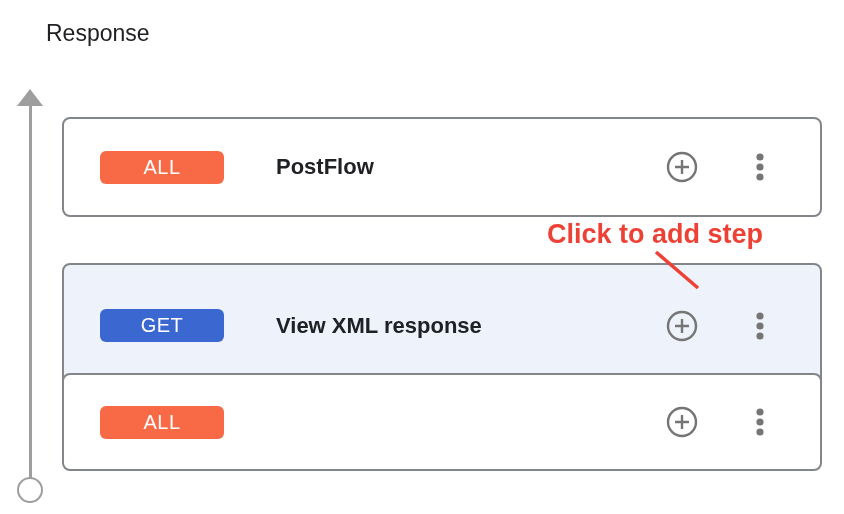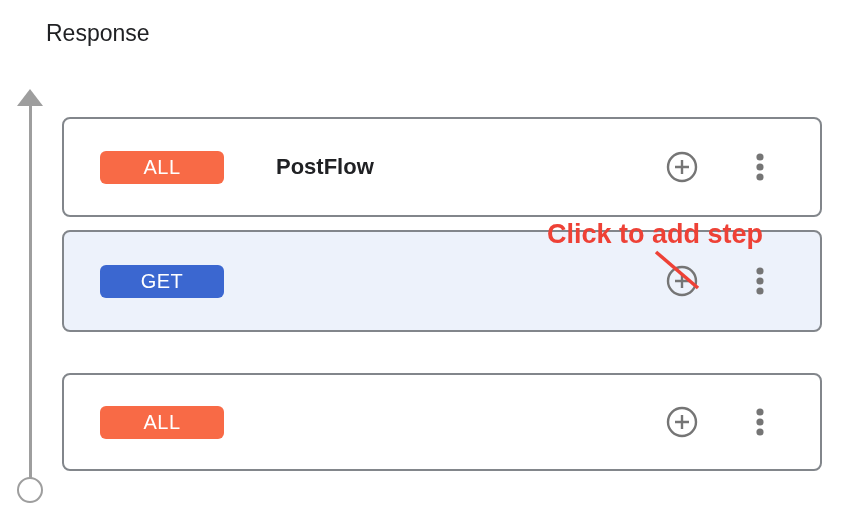--- a/index.html
+++ b/index.html
@@ -50,21 +50,21 @@
     background:#fff;
     border:2px solid var(--card-border);
     border-radius:8px;
     display:flex;align-items:center;
     padding:0 48px 0 36px;
     cursor:pointer;
     gap:28px;
   }
   .card.selected{background:var(--selected-card-bg);}
   .card-1{top:117px;height:100px;}
-  .card-2{top:230px;height:102px;}
+  .card-2{top:263px;height:125px;}
   .card-3{top:373px;height:98px;}
   .badge{
     width:124px;height:33px;border-radius:6px;
     display:flex;align-items:center;justify-content:center;
     color:#fff;font-size:20px;font-weight:400;letter-spacing:.5px;
     flex:0 0 auto;
   }
   .badge[data-badge="ALL"]{background:var(--badge-all);}
   .badge[data-badge="GET"]{background:var(--badge-get);}
   .card-title{
@@ -115,20 +115,21 @@
       <svg width="24" height="32" viewBox="0 0 24 32">
         <circle cx="12" cy="6" r="3.6" fill="#757575"></circle>
         <circle cx="12" cy="16" r="3.6" fill="#757575"></circle>
         <circle cx="12" cy="26" r="3.6" fill="#757575"></circle>
       </svg>
     </button>
   </div>
 
   <div class="card card-2 selected">
     <span class="badge" data-badge="GET">GET</span>
+    <span class="card-title">View XML response</span>
     <button class="icon-btn add-btn">
       <svg width="32" height="32" viewBox="0 0 32 32">
         <circle cx="16" cy="16" r="14" fill="none" stroke="#757575" stroke-width="2.4"></circle>
         <path d="M16 9v14M9 16h14" stroke="#757575" stroke-width="2.4" fill="none"></path>
       </svg>
     </button>
     <button class="icon-btn menu-btn">
       <svg width="24" height="32" viewBox="0 0 24 32">
         <circle cx="12" cy="6" r="3.6" fill="#757575"></circle>
         <circle cx="12" cy="16" r="3.6" fill="#757575"></circle>

